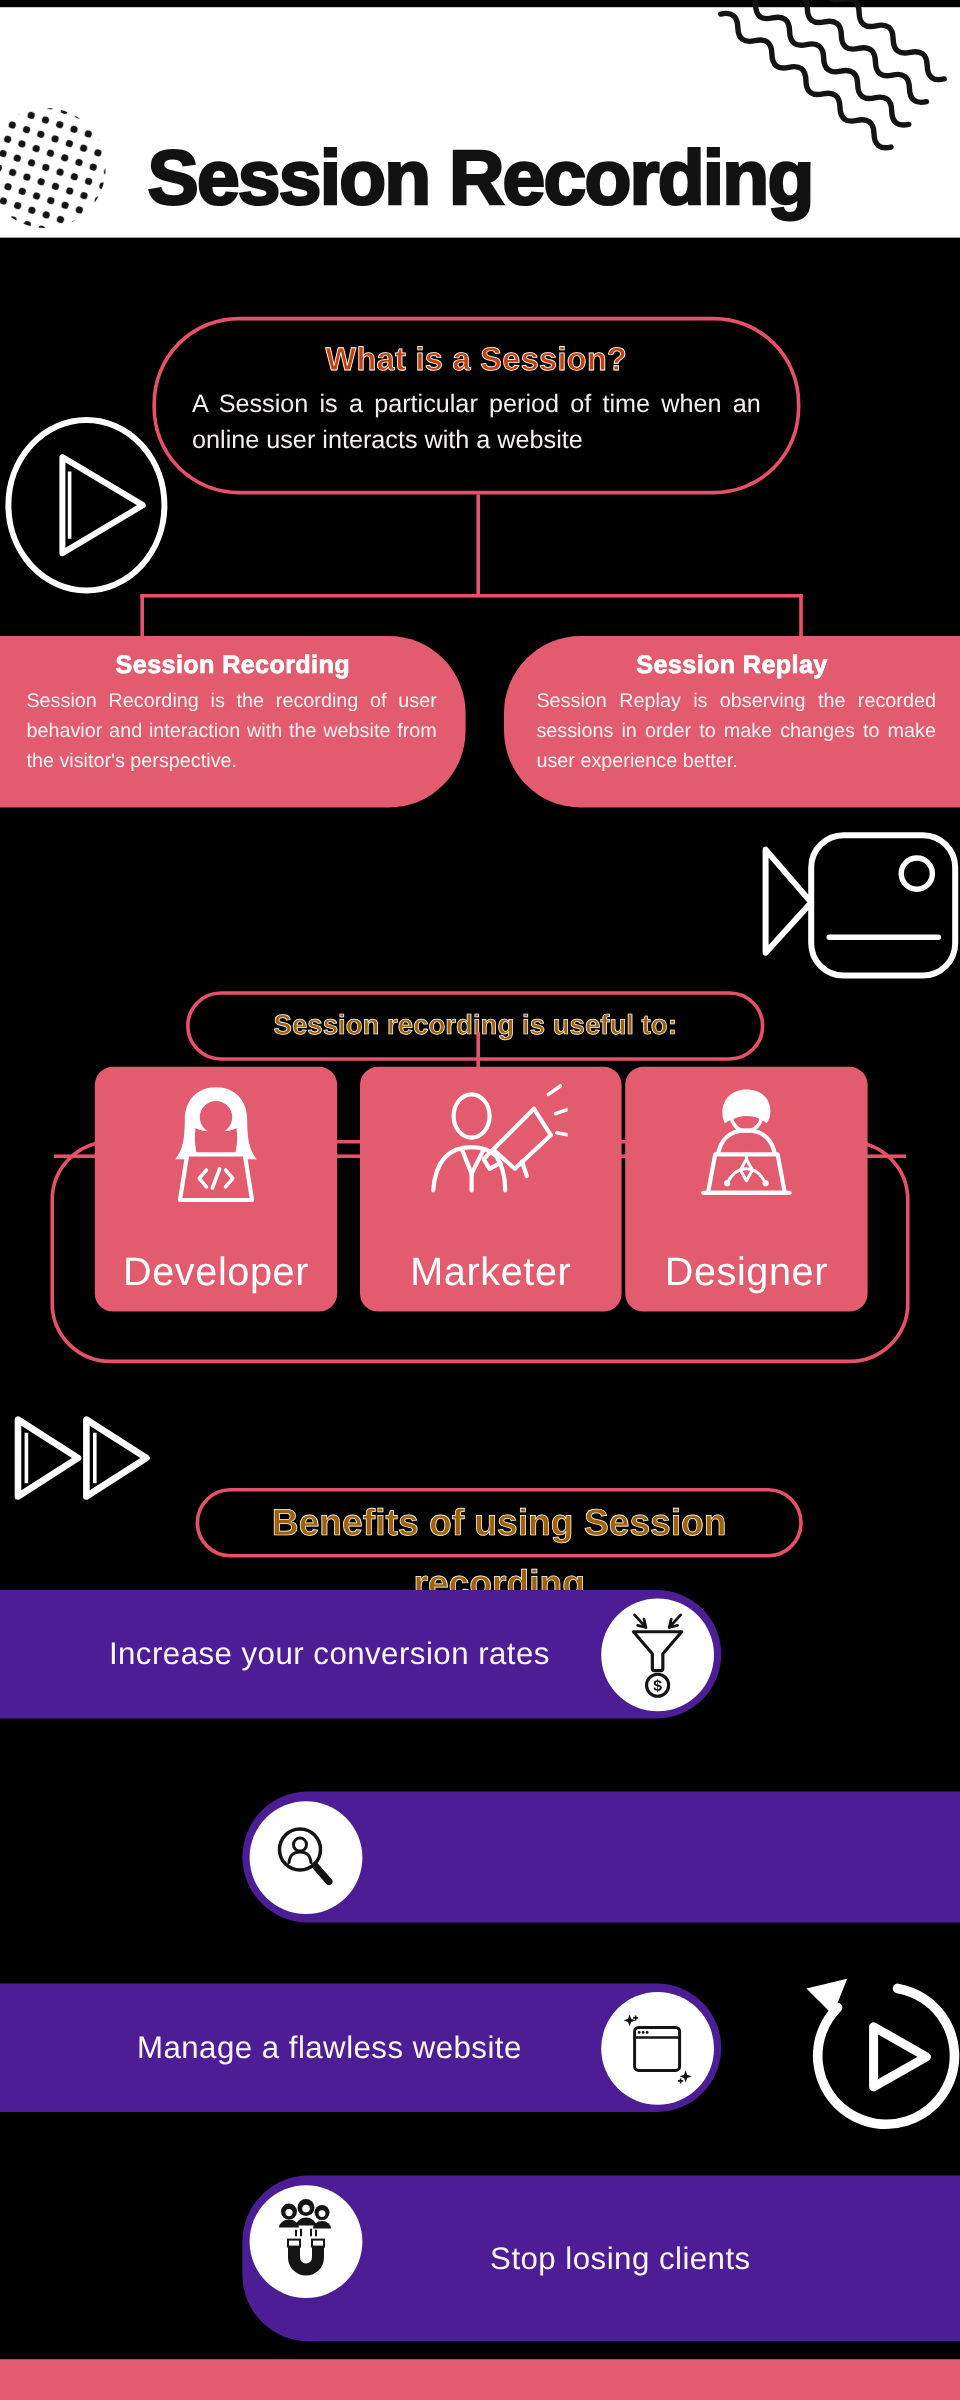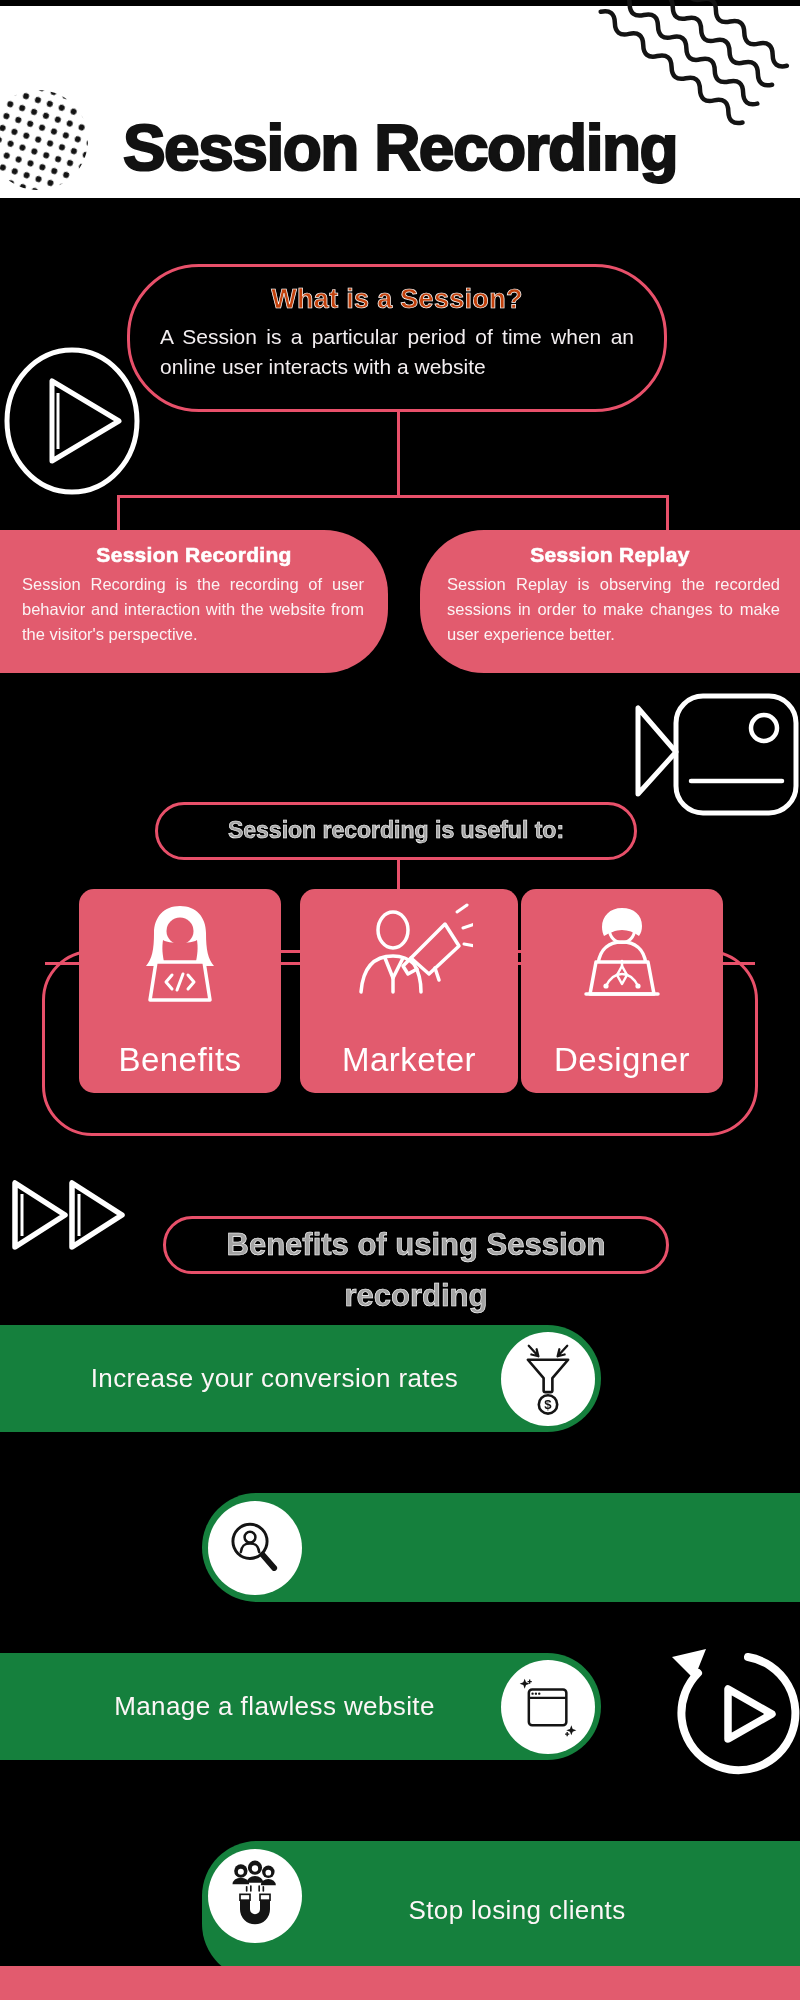--- a/index.html
+++ b/index.html
@@ -20,32 +20,32 @@
   .connector{position:absolute;background:#e8506a;}
   
   .defbox{position:absolute;top:530px;height:143px;background:#e25b6e;color:#fff;box-sizing:border-box;}
   .defbox h3{margin:13px 0 0;text-align:center;font-size:21px;-webkit-text-stroke:.6px #fff;letter-spacing:.3px;}
   .defbox p{margin:5px 24px 0 22px;font-size:16.5px;line-height:1.5;text-align:justify;color:#fbf3f4;}
   .def-left{left:0;width:388px;border-radius:0 64px 64px 0;}
   .def-right{left:420px;width:380px;border-radius:64px 0 0 64px;}
   .def-right p{margin:5px 20px 0 27px;}
   
   .pill{position:absolute;border:3.5px solid #e8506a;box-sizing:border-box;border-radius:30px;
-      color:#a3a3a3;font-weight:700;text-align:center;}
+      color:#a16207;font-weight:700;text-align:center;margin-top:24px;}
   .pill span{display:block;-webkit-text-stroke:.6px #fff;}
   .useful-pill{left:155px;top:802px;width:482px;height:58px;font-size:23px;line-height:51px;}
   .benefits-pill{left:163px;top:1216px;width:506px;height:58px;font-size:31px;line-height:51px;}
   
   .cards-outline{left:42px;top:950px;width:716px;height:186px;border-radius:50px;}
   .card{position:absolute;top:889px;width:202px;height:204px;background:#e25b6e;border-radius:15px;}
   .card svg{position:absolute;top:10px;left:50%;transform:translateX(-50%);}
   .card .label{position:absolute;bottom:14px;left:0;right:0;text-align:center;
       font-size:33px;color:#fff;letter-spacing:.5px;}
   
-  .banner{position:absolute;height:107px;background:#15803d;}
+  .banner{position:absolute;height:107px;background:#4c1d95;}
   .banner .label{position:absolute;top:0;bottom:0;display:flex;align-items:center;
       justify-content:center;font-size:26px;color:#fdf6f7;letter-spacing:.4px;}
   .bubble{position:absolute;top:6.5px;width:94px;height:94px;border-radius:50%;background:#fff;
       display:flex;align-items:center;justify-content:center;}
   .footer-bar{position:absolute;left:0;top:1966px;width:800px;height:34px;background:#e25b6e;}
 </style>
 </head>
 <body>
 
 <div class="paper">
@@ -124,21 +124,21 @@
     <path d="M58,6 C42,6 32,17 32,33 C32,50 30,59 24,66 L43,66 C40,54 40,47 41,40 C46,44 70,44 75,40 C76,47 76,54 73,66 L92,66 C86,59 84,50 84,33 C84,17 74,6 58,6 Z" fill="#fff"></path>
     <circle cx="58" cy="31" r="13.5" fill="#e25b6e"></circle>
     <path d="M34,62 H82 L88,100 H28 Z" fill="#e25b6e" stroke="#fff" stroke-width="3.5" stroke-linejoin="round"></path>
     <g fill="none" stroke="#fff" stroke-width="3" stroke-linecap="round" stroke-linejoin="round">
       <path d="M50,75 l-6,7 l6,7"></path>
       <path d="M55,90 l6,-16"></path>
       <path d="M66,75 l6,7 l-6,7"></path>
     </g>
   </svg>
   </span>
-  <div class="label">Benefits</div>
+  <div class="label">Developer</div>
 </div>
 
 <div class="card" style="left:300px;padding-left:16px;">
   <span>
   <svg width="128" height="112" viewBox="0 0 128 110" fill="none" stroke="#fff" stroke-width="3.5" stroke-linecap="round" stroke-linejoin="round">
     <ellipse cx="48" cy="30" rx="15" ry="18"></ellipse>
     <path d="M16,92 C18,66 30,56 48,56 C58,56 64,59 69,64"></path>
     <path d="M69,64 C74,72 76,80 76,92"></path>
     <path d="M40,58 L48,78 L58,58"></path>
     <path d="M48,78 L48,92"></path>
@@ -228,21 +228,21 @@
         <path d="M64,58 l1.6,4.4 L70,64 l-4.4,1.6 L64,70 l-1.6,-4.4 L58,64 l4.4,-1.6 Z"></path>
       </g>
       <g stroke-width="1.6">
           <path d="M14,3 v5 M11.5,5.5 h5"></path>
           <path d="M59,66 v5 M56.5,68.5 h5"></path>
         </g>
     </svg>
   </div>
 </div>
 
-<div class="banner" style="left:202px;top:1813px;width:598px;height:138px;border-radius:55px 0 0 55px;margin-top:28px;">
+<div class="banner" style="left:202px;top:1813px;width:598px;height:138px;border-radius:55px 0 0 55px;">
   <div class="label" style="left:112px;right:80px;">Stop losing clients</div>
   <div class="bubble" style="left:6px;top:7.5px;">
     <svg width="60" height="74" viewBox="0 0 72 88">
       <g fill="#141414">
         <circle cx="19" cy="14" r="8"></circle>
           <circle cx="36" cy="10" r="8.5"></circle>
           <circle cx="52" cy="15" r="7.5"></circle>
         <path d="M9,30 a10,8 0 0 1 20,0 Z"></path>
           <path d="M26,28 a10,8 0 0 1 20,0 Z"></path>
           <path d="M43,31 a9,7.5 0 0 1 18,0 Z"></path>

